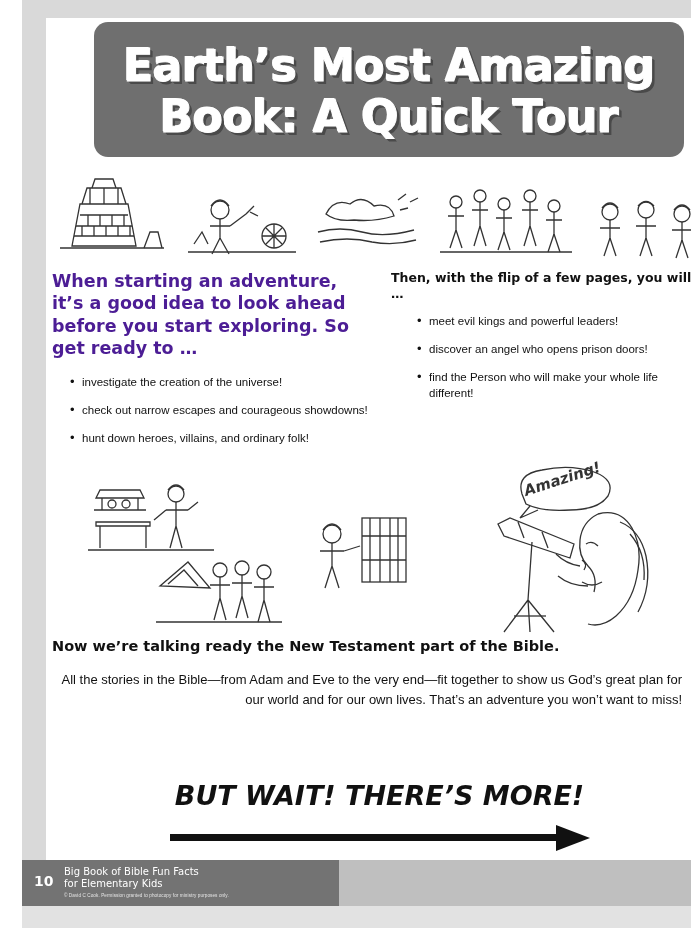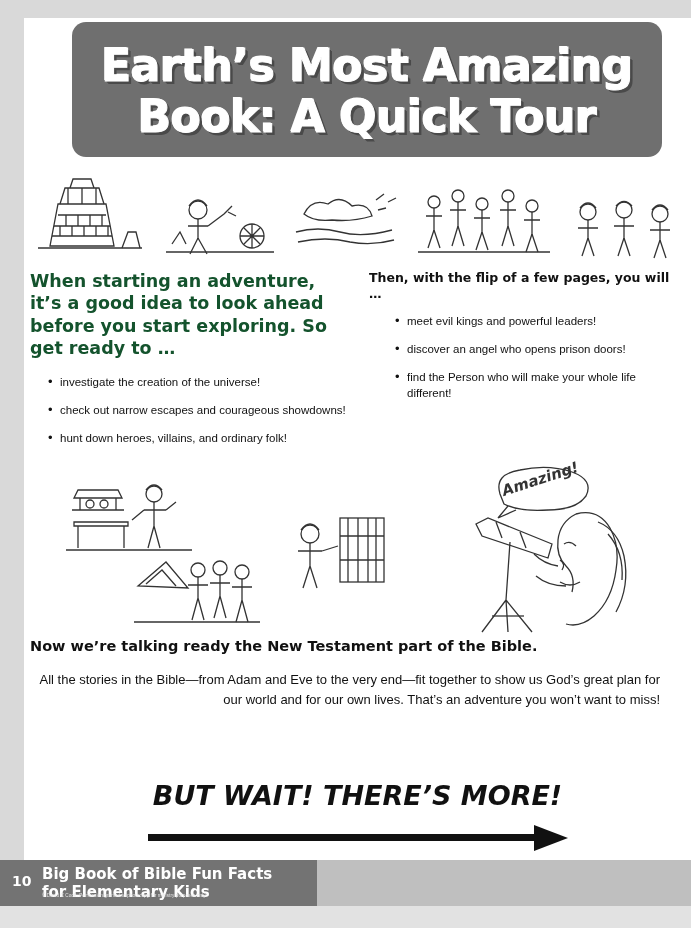--- a/index.html
+++ b/index.html
@@ -12,20 +12,21 @@
     background: #ffffff;
     font-family: "Liberation Sans", sans-serif;
     color: #111;
     overflow: hidden;
     position: relative;
   }
   .page {
     position: absolute;
     inset: 0;
     background: #ffffff;
+    margin-left: 22px;
   }
   
   .band-left {
     position: absolute;
     left: 0; top: 0;
     width: 24px; height: 928px;
     background: #d9d9d9;
   }
   .band-top {
     position: absolute;
@@ -103,21 +104,21 @@
     position: absolute;
     left: 345px;
     top: 252px;
     width: 312px;
   }
   .lede {
     font-family: "DejaVu Sans", sans-serif;
     font-weight: bold;
     font-size: 17.5px;
     line-height: 1.28;
-    color: #14532d;
+    color: #4c1d95;
     margin: 0 0 14px 0;
   }
   .subhead {
     font-family: "DejaVu Sans", sans-serif;
     font-weight: bold;
     font-size: 12.5px;
     line-height: 1.3;
     color: #111;
     margin: 0 0 10px 0;
   }
@@ -243,22 +244,22 @@
     font-family: "DejaVu Sans", sans-serif;
     font-weight: bold;
     font-size: 14px;
   }
   .footer-title {
     position: absolute;
     left: 42px;
     top: 6px;
     color: #ffffff;
     font-family: "DejaVu Sans", sans-serif;
-    font-weight: bold;
-    font-size: 15px;
+    font-weight: normal;
+    font-size: 10px;
     line-height: 1.18;
   }
   .footer-credit {
     position: absolute;
     left: 42px;
     top: 33px;
     color: #e6e6e6;
     font-size: 4.6px;
     letter-spacing: .1px;
   }

